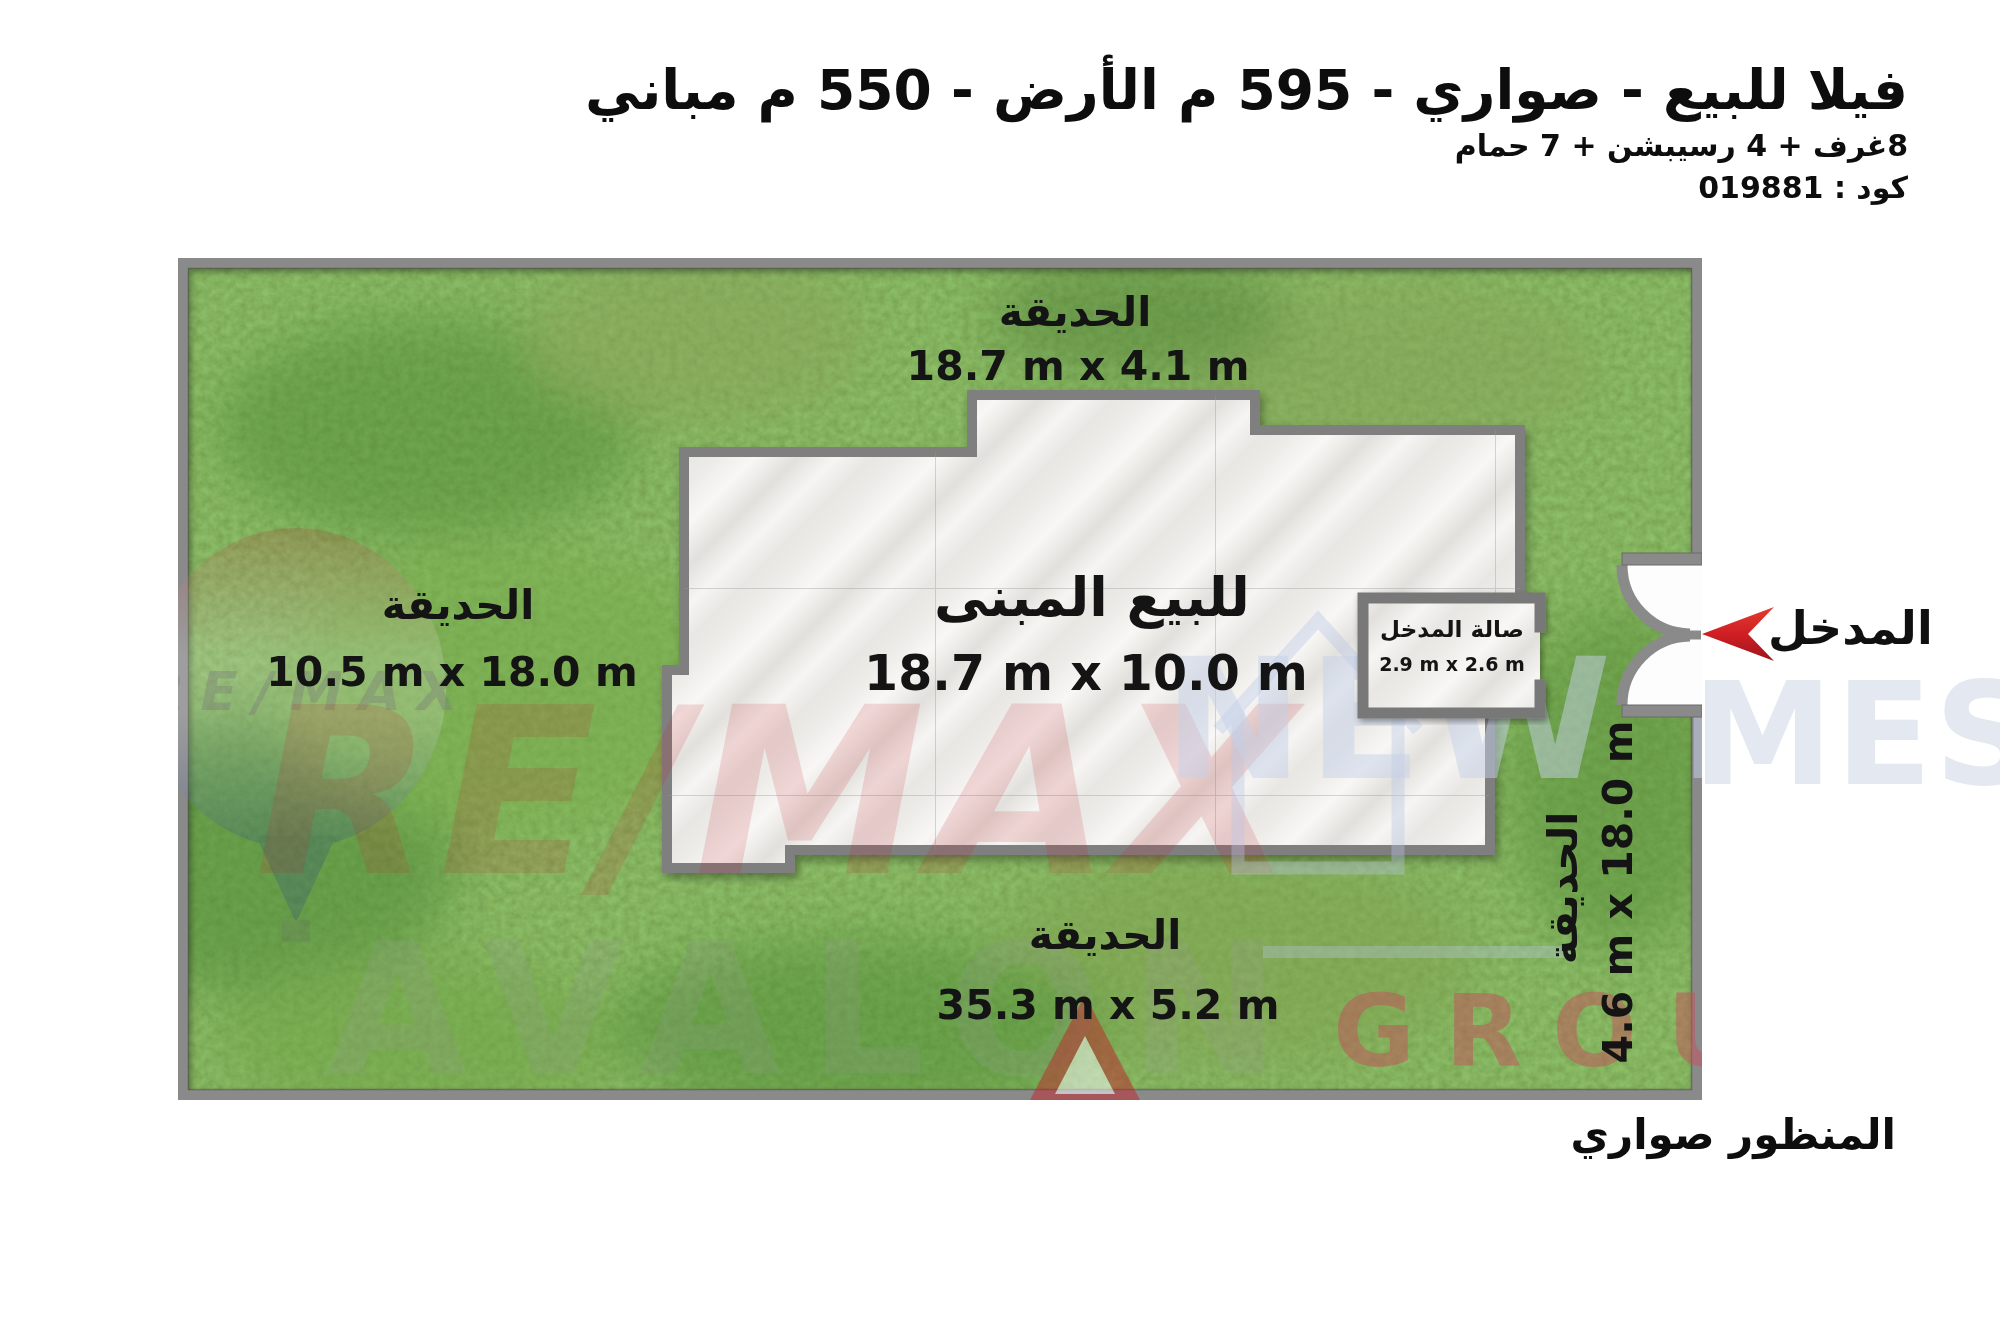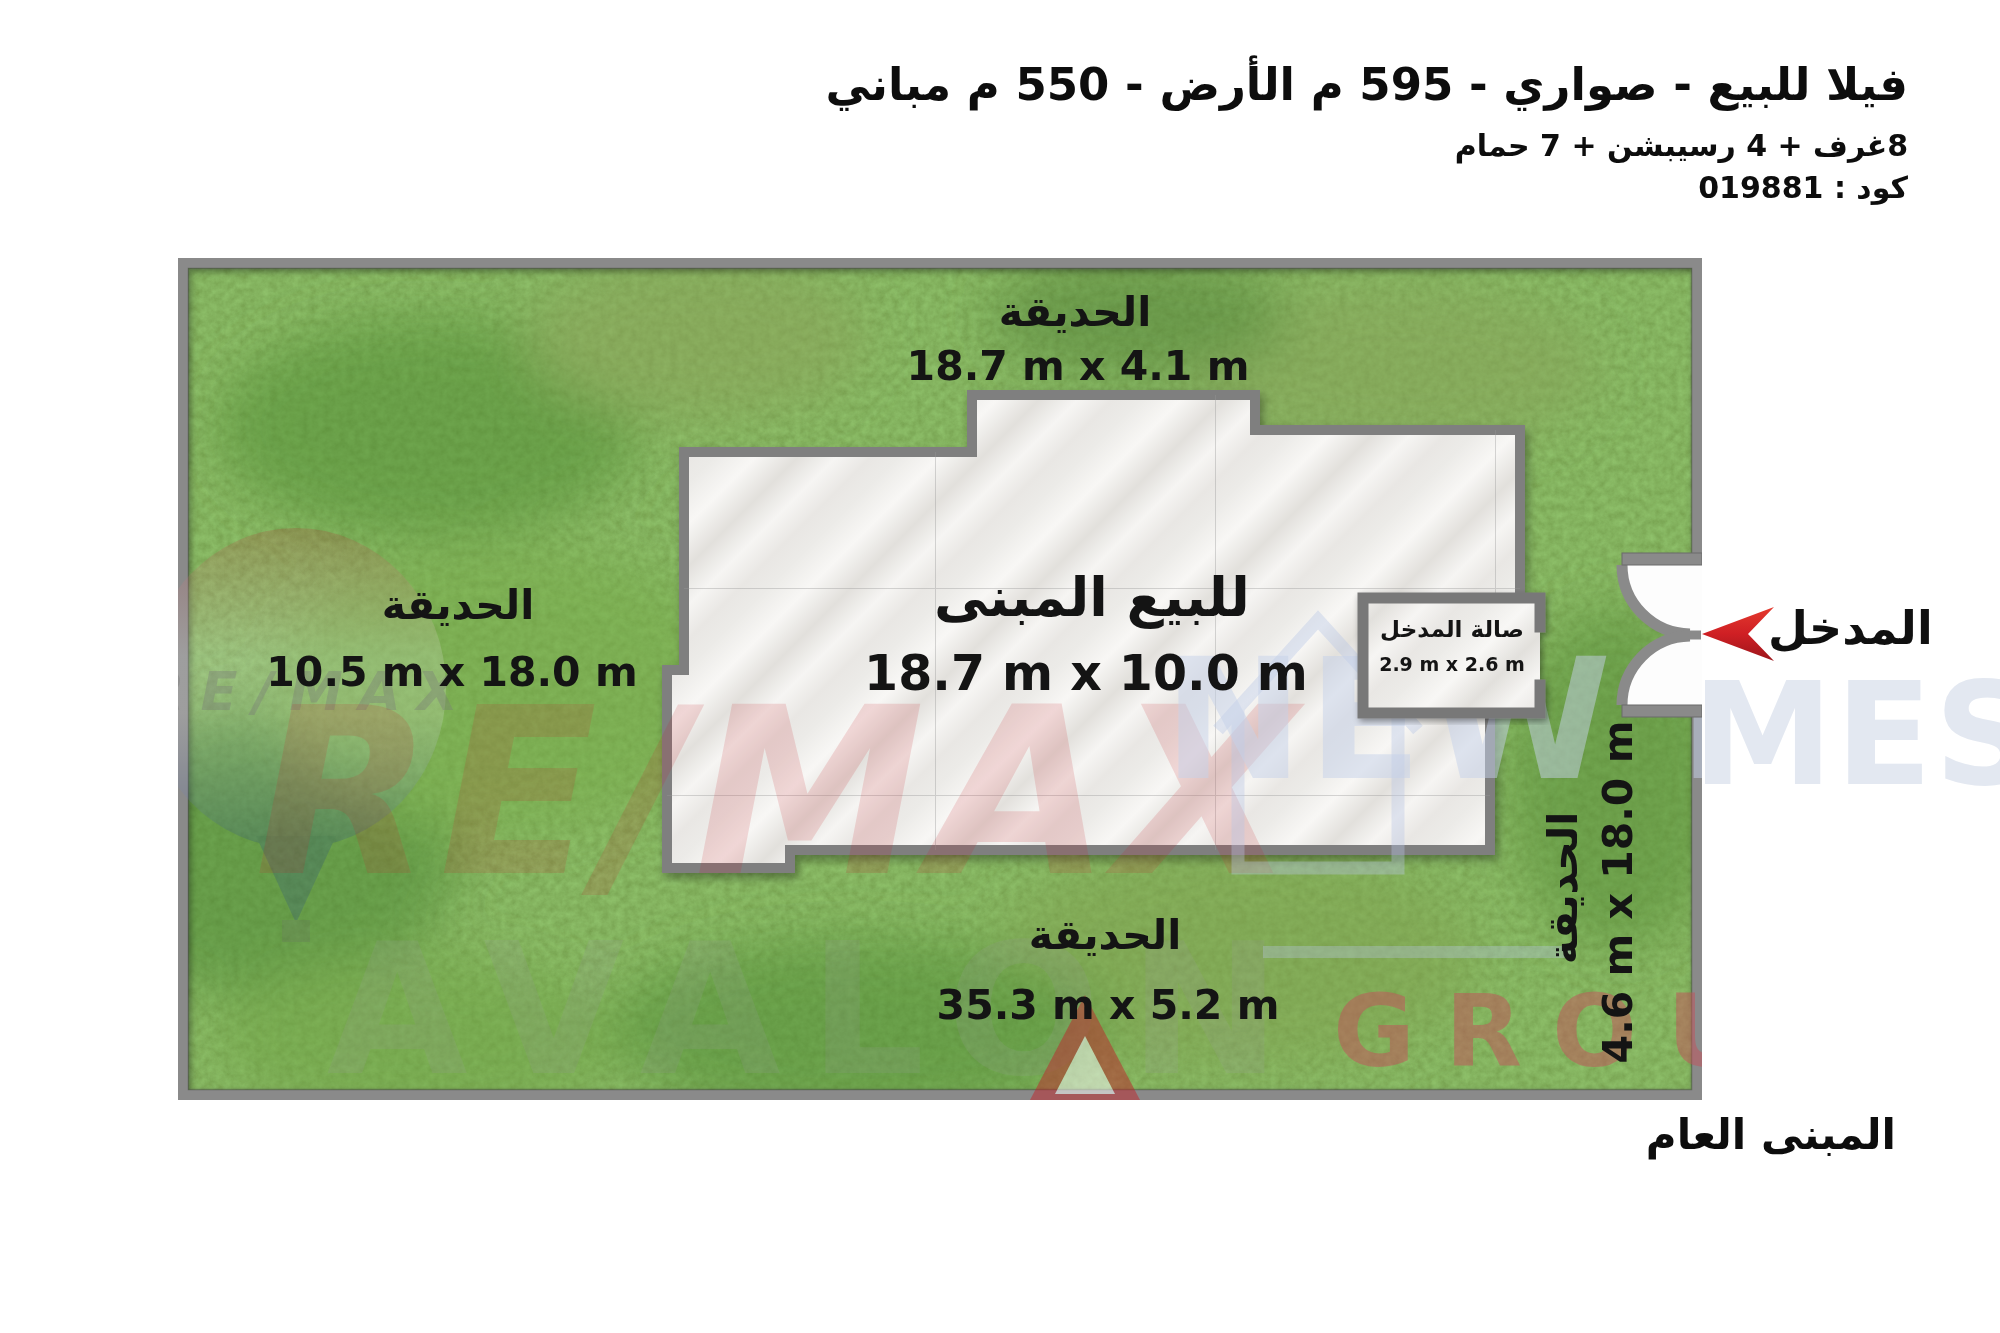--- a/index.html
+++ b/index.html
@@ -1,19 +1,19 @@
 <!DOCTYPE html>
 <html lang="ar"><head>
 <meta charset="utf-8">
 <style>
   html,body{margin:0;padding:0;background:#ffffff;}
   #stage{position:relative;width:2000px;height:1333px;background:#ffffff;overflow:hidden;
          font-family:"DejaVu Sans",sans-serif;}
   .hdr{position:absolute;right:92px;text-align:right;color:#0d0d0d;white-space:nowrap;}
-  .hdr-title{top:58px;font-size:45px;font-weight:800;letter-spacing:-1px;}
+  .hdr-title{top:58px;font-size:55px;font-weight:800;letter-spacing:-1px;}
   .hdr-specs{top:128px;font-size:30px;font-weight:600;margin-left:37px;}
   .hdr-code{top:170px;font-size:30px;font-weight:700;}
   .plan-svg{position:absolute;left:178px;top:258px;width:1524px;height:842px;}
   .lbl{position:absolute;font-weight:bold;color:#141414;text-align:center;white-space:nowrap;
        transform:translateX(-50%);line-height:1.05;z-index:5;}
   .lbl-v{position:absolute;font-weight:bold;color:#141414;white-space:nowrap;
        transform:translate(-50%,-50%) rotate(-90deg);line-height:1;z-index:5;}
   .g-name{font-size:41px;}
   .g-size{font-size:41px;}
   .b-name{font-size:54px;}
@@ -165,15 +165,15 @@
       <linearGradient id="ag" x1="0" y1="0" x2="0" y2="1">
         <stop offset="0" stop-color="#e43a2e"></stop>
         <stop offset="0.5" stop-color="#cf1f24"></stop>
         <stop offset="1" stop-color="#9c151b"></stop>
       </linearGradient>
     </defs>
     <polygon points="4,31 76,4 50,31 76,58" fill="url(#ag)"></polygon>
   </svg>
   <div class="entrance-lbl" dir="rtl">المدخل</div>
 
-  <div class="caption" dir="rtl">المبنى العام</div>
+  <div class="caption" dir="rtl">المنظور صواري</div>
 
 </div>
 
 </body></html>

